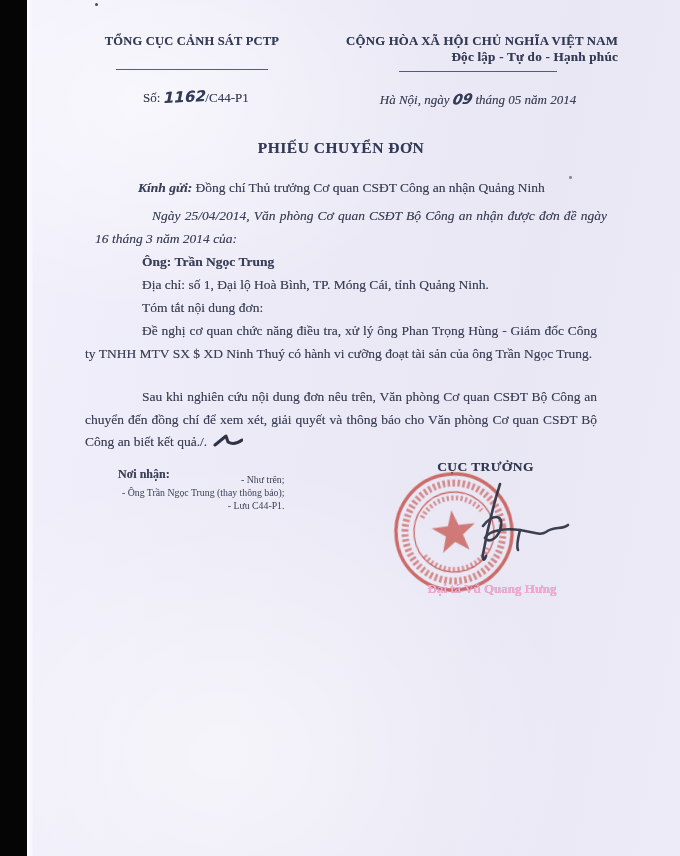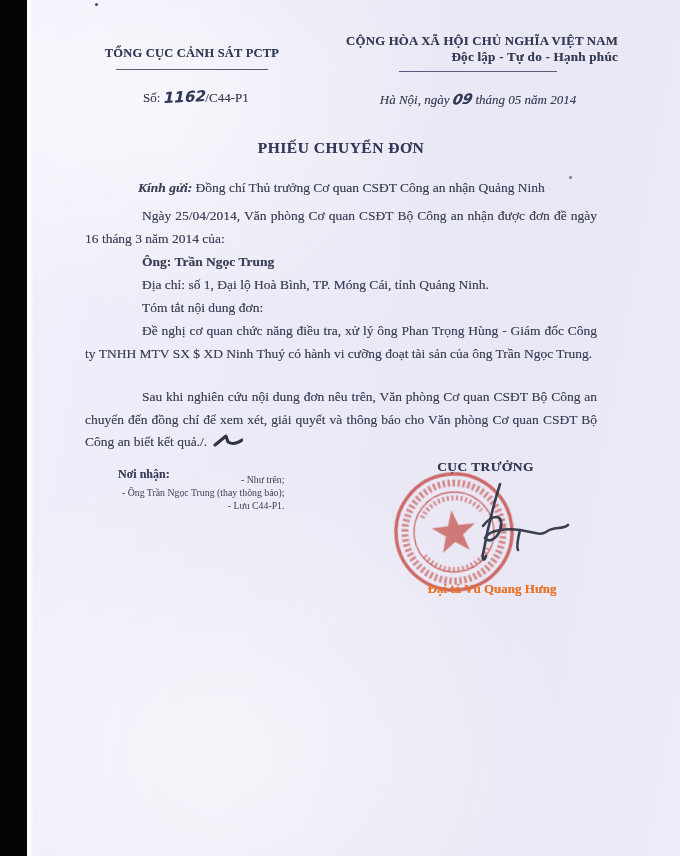--- a/index.html
+++ b/index.html
@@ -40,21 +40,21 @@
 </style>
 </head>
 <body>
 
 <div class="paper"></div>
 <div class="paper-edge"></div>
 
 <div class="speck" style="left:95px;top:3px;width:3px;height:3px;"></div>
 <div class="speck" style="left:569px;top:176px;width:2.5px;height:2.5px;opacity:.6;"></div>
 
-<div class="abs hd b center ink" style="left:92px;top:45px;width:200px;">
+<div class="abs hd b center ink" style="left:92px;top:33px;width:200px;">
   <div>TỔNG CỤC CẢNH SÁT PCTP</div>
 </div>
 <div class="rule" style="left:116px;top:69px;width:152px;"></div>
 
 <div class="abs ink" style="left:143px;top:88px;font-size:13px;">
   <span>Số: </span><span class="hand" style="font-size:15px;">1162</span><span>/C44-P1</span>
 </div>
 
 <div class="abs hd b center ink" style="left:338px;top:33px;width:280px;font-size:12.8px;text-align:right;">
   <div>CỘNG HÒA XÃ HỘI CHỦ NGHĨA VIỆT NAM</div>
@@ -65,21 +65,21 @@
 <div class="abs i center ink" style="left:348px;top:91px;width:260px;font-size:13px;">
   <span>Hà Nội, ngày </span><span class="hand" style="font-size:14px;">09</span><span> tháng 05 năm 2014</span>
 </div>
 
 <div class="abs b center ink" style="left:85px;top:139px;width:512px;font-size:15.5px;letter-spacing:.5px;color:#333a58;">PHIẾU CHUYỂN ĐƠN</div>
 
 <div class="abs body-text ink" style="left:138px;top:177px;width:470px;">
   <span class="b i">Kính gửi:</span><span> Đồng chí Thủ trưởng Cơ quan CSĐT Công an nhận Quảng Ninh</span>
 </div>
 
-<div class="abs body-text para indent ink" style="left:85px;top:205px;width:512px;">Ngày 25/04/2014, Văn phòng Cơ quan CSĐT Bộ Công an nhận được đơn đề ngày 16 tháng 3 năm 2014 của:</div>
+<div class="abs body-text para indent ink" style="left:95px;top:205px;width:512px;font-style:italic;">Ngày 25/04/2014, Văn phòng Cơ quan CSĐT Bộ Công an nhận được đơn đề ngày 16 tháng 3 năm 2014 của:</div>
 
 <div class="abs body-text ink" style="left:142px;top:251px;font-weight:bold;">Ông: Trần Ngọc Trung</div>
 <div class="abs body-text ink" style="left:142px;top:274px;">Địa chỉ: số 1, Đại lộ Hoà Bình, TP. Móng Cái, tỉnh Quảng Ninh.</div>
 <div class="abs body-text ink" style="left:142px;top:297px;">Tóm tắt nội dung đơn:</div>
 
 <div class="abs body-text para indent ink" style="left:85px;top:320px;width:512px;">Đề nghị cơ quan chức năng điều tra, xử lý ông Phan Trọng Hùng - Giám đốc Công ty TNHH MTV SX $ XD Ninh Thuý có hành vi cưỡng đoạt tài sản của ông Trần Ngọc Trung.</div>
 
 <div class="abs body-text para indent ink" style="left:85px;top:386px;width:512px;"><span>Sau khi nghiên cứu nội dung đơn nêu trên, Văn phòng Cơ quan CSĐT Bộ Công an chuyển đến đồng chí để xem xét, giải quyết và thông báo cho Văn phòng Cơ quan CSĐT Bộ Công an biết kết quả./.</span>
   <svg width="30" height="15" viewBox="0 0 30 15" style="display:inline-block;vertical-align:-2px;margin-left:2px;">
     <path d="M2,12 L13,3 L15,9 C20,12 25,10 29,7" fill="none" stroke="#2e3345" stroke-width="3" stroke-linecap="round" stroke-linejoin="round"></path>
@@ -109,13 +109,13 @@
 </svg>
 
 <svg class="abs" style="left:462px;top:478px;" width="110" height="92" viewBox="0 0 110 92">
   <g fill="none" stroke="#2d3243" stroke-width="2.6" stroke-linecap="round" opacity=".92">
     <path d="M38,6 C33,22 26,48 21,76 C20,82 22,84 24,78"></path>
     <path d="M21,48 C30,36 41,36 39,48 C37,60 27,66 23,60 C27,52 44,50 58,52 C72,54 78,58 84,54 C92,48 100,52 106,47"></path>
     <path d="M58,52 C56,60 54,68 56,72"></path>
   </g>
 </svg>
 
-<div class="abs b center ink" style="left:402px;top:581px;width:180px;font-size:13px;color:#f97316;">Đại tá Vũ Quang Hưng</div>
+<div class="abs b center ink" style="left:402px;top:581px;width:180px;font-size:13px;color:#f9a8d4;">Đại tá Vũ Quang Hưng</div>
 
 </body></html>

